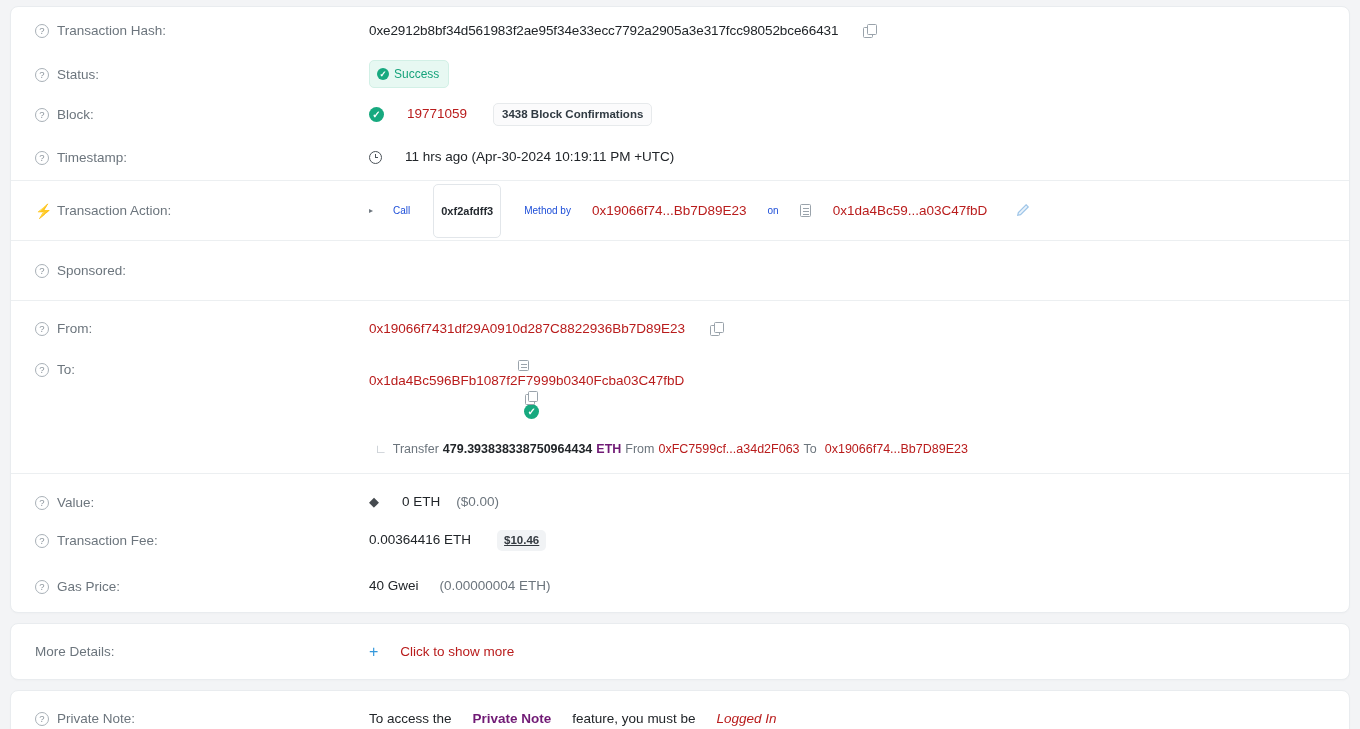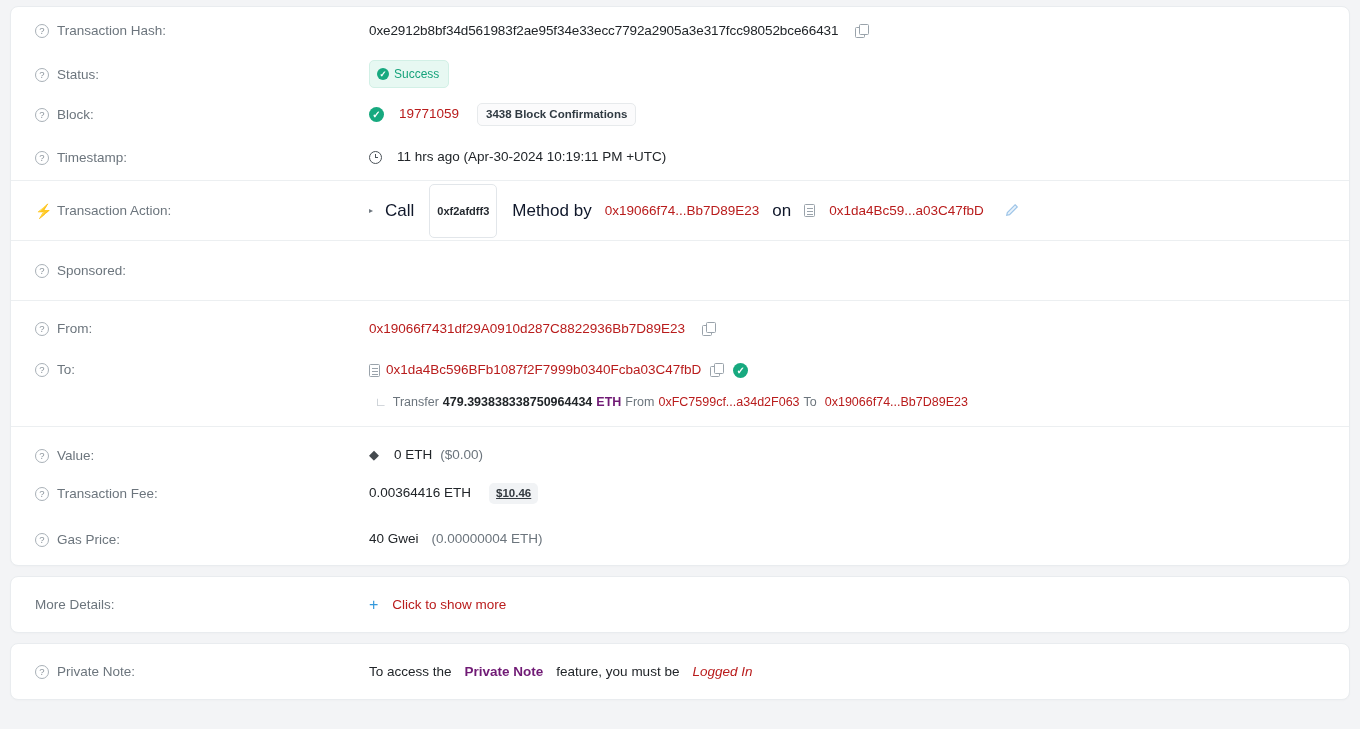--- a/index.html
+++ b/index.html
@@ -45,21 +45,21 @@
     font-size: 13.5px;
     line-height: 18px;
     padding-top: 1px;
   }
   .label-text { color: #6c757d; font-size: 13.5px; white-space: nowrap; }
   .value {
     flex: 1 1 auto;
     display: flex;
     align-items: center;
     flex-wrap: wrap;
-    gap: 8px;
+    gap: 16px;
     color: #212529;
     font-size: 13.5px;
     line-height: 20px;
   }
   .value-col { flex-direction: column; align-items: flex-start; }
 
   
   .qicon {
     width: 14px; height: 14px;
     flex: 0 0 14px;
@@ -267,21 +267,21 @@
   .subline .amt { color: #212529; font-weight: bold; margin: 0 4px; }
   .subline a { font-size: 12.5px; }
   .subline .w { margin: 0 4px; }
 
   .plus {
     color: #3498db;
     font-size: 16px;
     margin-right: 6px;
     line-height: 14px;
   }
-  .action-text { font-size: 17px; color: #0f172a; }
+  .action-text { font-size: 10px; color: #1d4ed8; }
 </style>
 </head>
 <body>
 
 <div class="page">
 
   <div class="card">
 
     <div class="row h40" style="height:47px;">
       <div class="label">
@@ -370,21 +370,21 @@
         <span class="copy"></span>
       </div>
     </div>
 
     <div class="row sep" style="padding-top:12px; padding-bottom:14px;">
       <div class="label">
         <span class="qicon">?</span>
         <span class="label-text">To:</span>
       </div>
       <div class="value value-col">
-        <div style="display:flex; align-items:center;">
+        <div style="display:flex; align-items:center;flex-direction:column;">
           <span class="doc-icon"></span>
           <a class="link">0x1da4Bc596BFb1087f2F7999b0340Fcba03C47fbD</a>
           <span class="copy"></span>
           <span class="check-circle big" style="margin-left:10px;">✓</span>
         </div>
         <div class="subline">
           <span class="corner">∟</span>
           <span>Transfer</span>
           <span class="amt">479.393838338750964434</span>
           <span class="bold" style="font-size:12.5px;">ETH</span>

